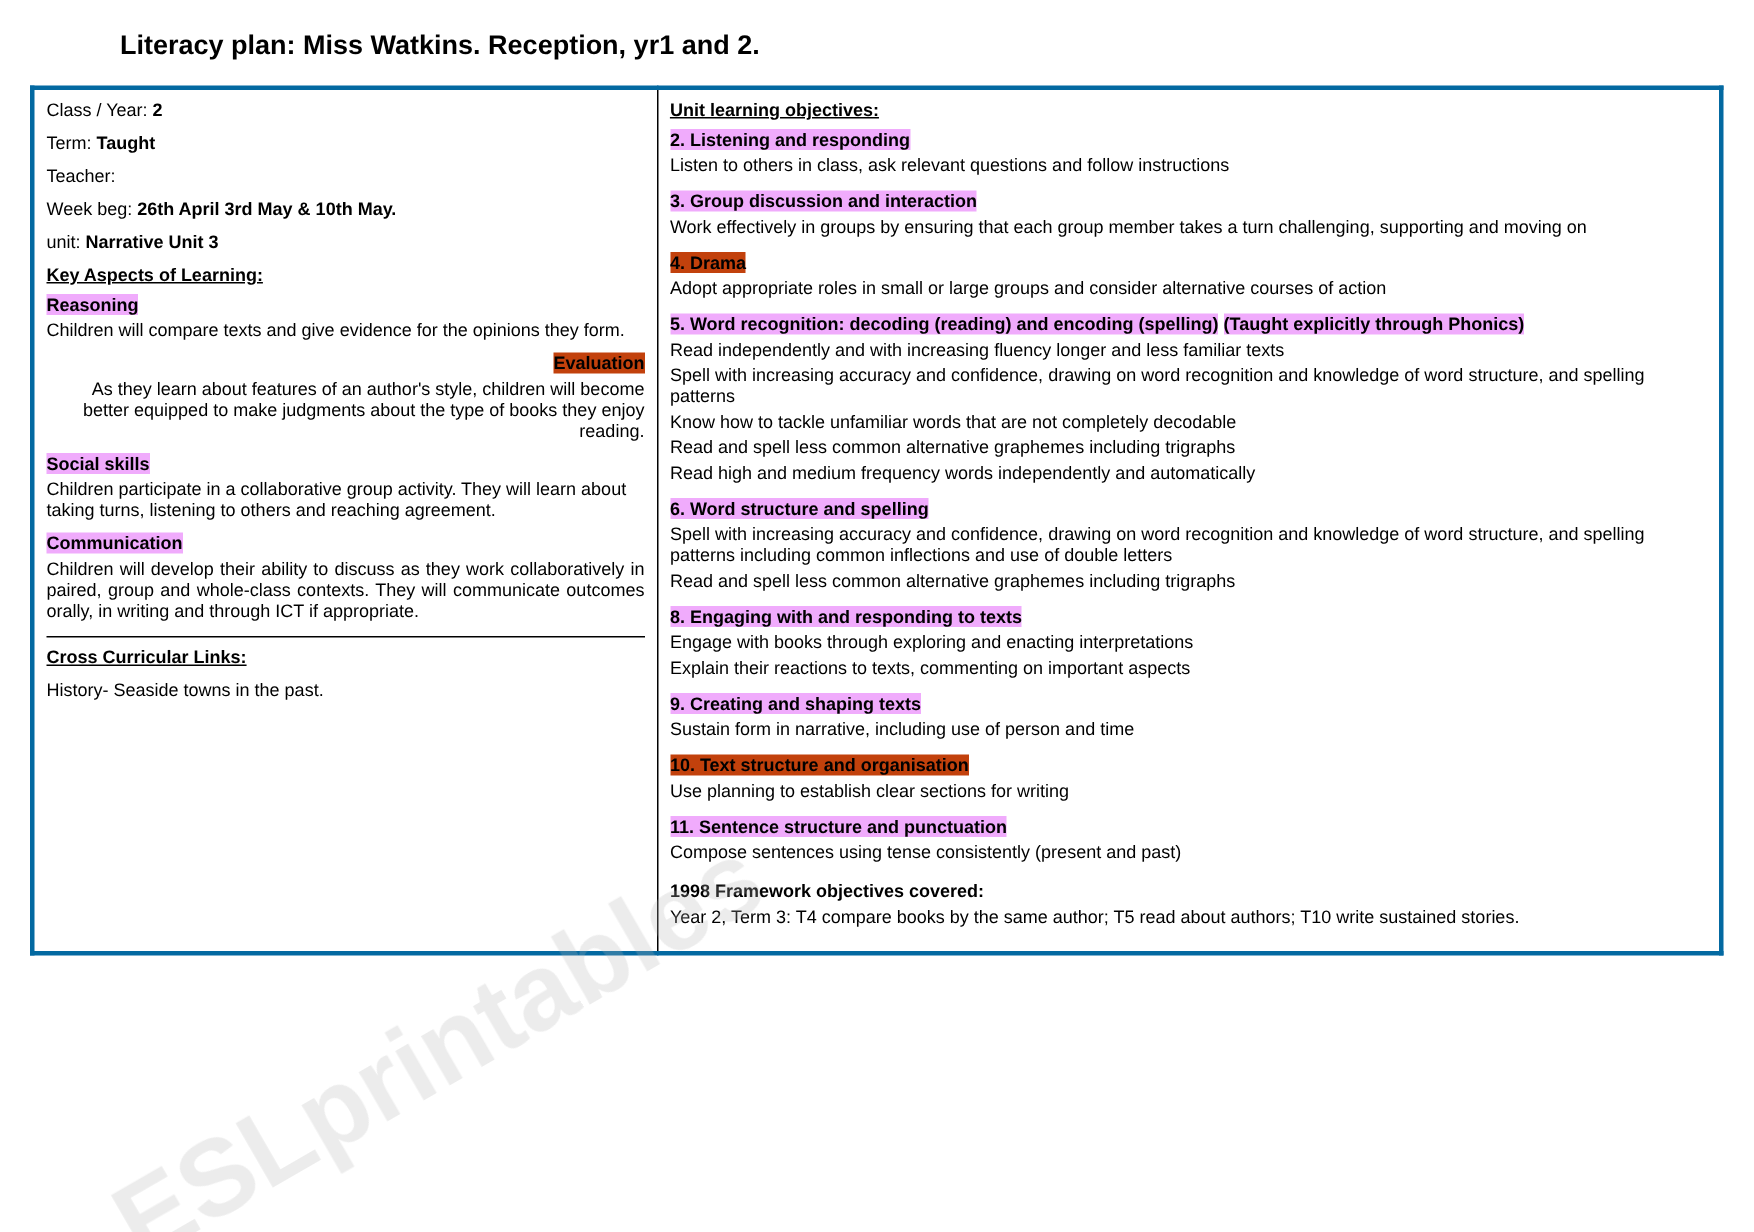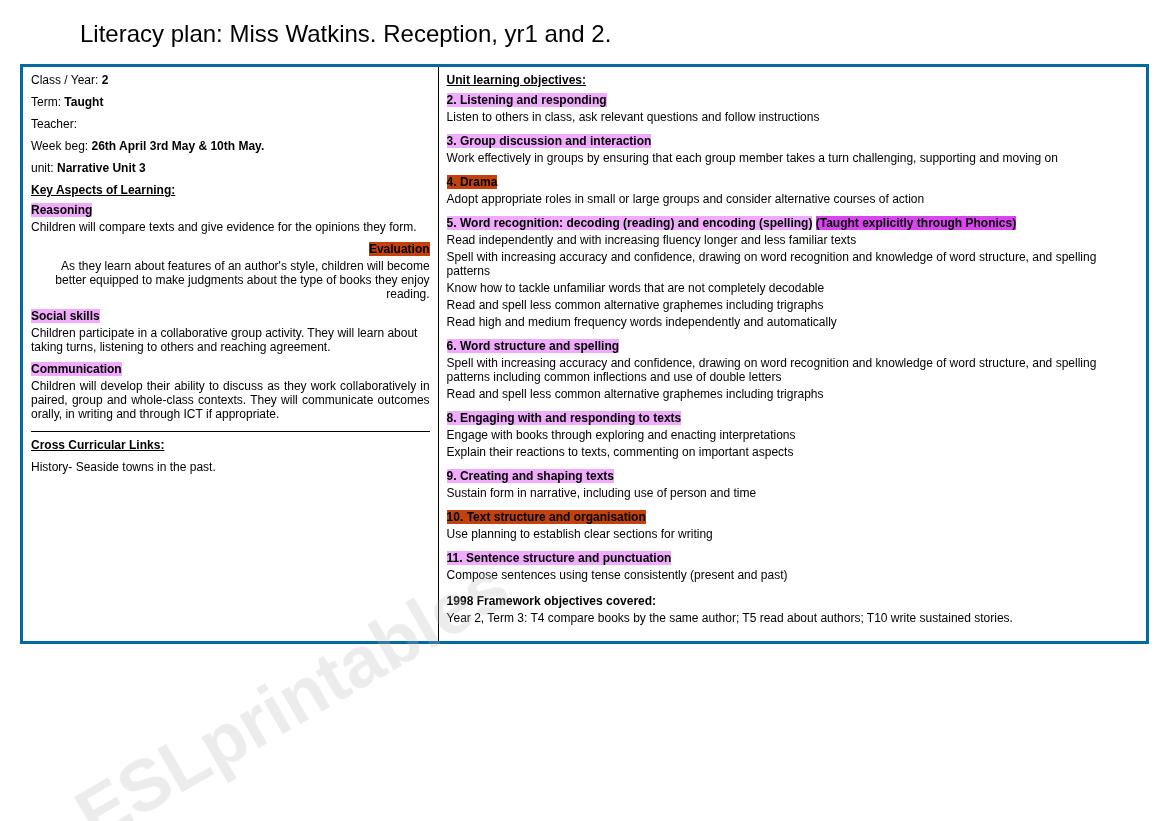--- a/index.html
+++ b/index.html
@@ -4,22 +4,22 @@
   <style>
     * { box-sizing: border-box; margin: 0; padding: 0; }
     body {
       font-family: Arial, sans-serif;
       font-size: 12px;
       background: #fff;
       color: #000;
       padding: 20px;
     }
     .page-title {
-      font-size: 24px;
-      font-weight: normal;
+      font-size: 18px;
+      font-weight: bold;
       margin-bottom: 16px;
       padding-left: 60px;
     }
     .main-table {
       width: 100%;
       border-collapse: collapse;
       border: 3px solid #0369a1;
     }
     .main-table td {
       border: 1px solid #000;
@@ -38,21 +38,21 @@
       font-weight: bold;
       display: inline;
     }
     .highlight-yellow {
       background-color: #c2410c;
       color: #000;
       font-weight: bold;
       display: inline;
     }
     .highlight-green {
-      background-color: #d946ef;
+      background-color: #f0abfc;
       color: #000;
       font-weight: bold;
       display: inline;
     }
     .section-block {
       margin-bottom: 10px;
     }
     .section-block p {
       margin-top: 3px;
     }

